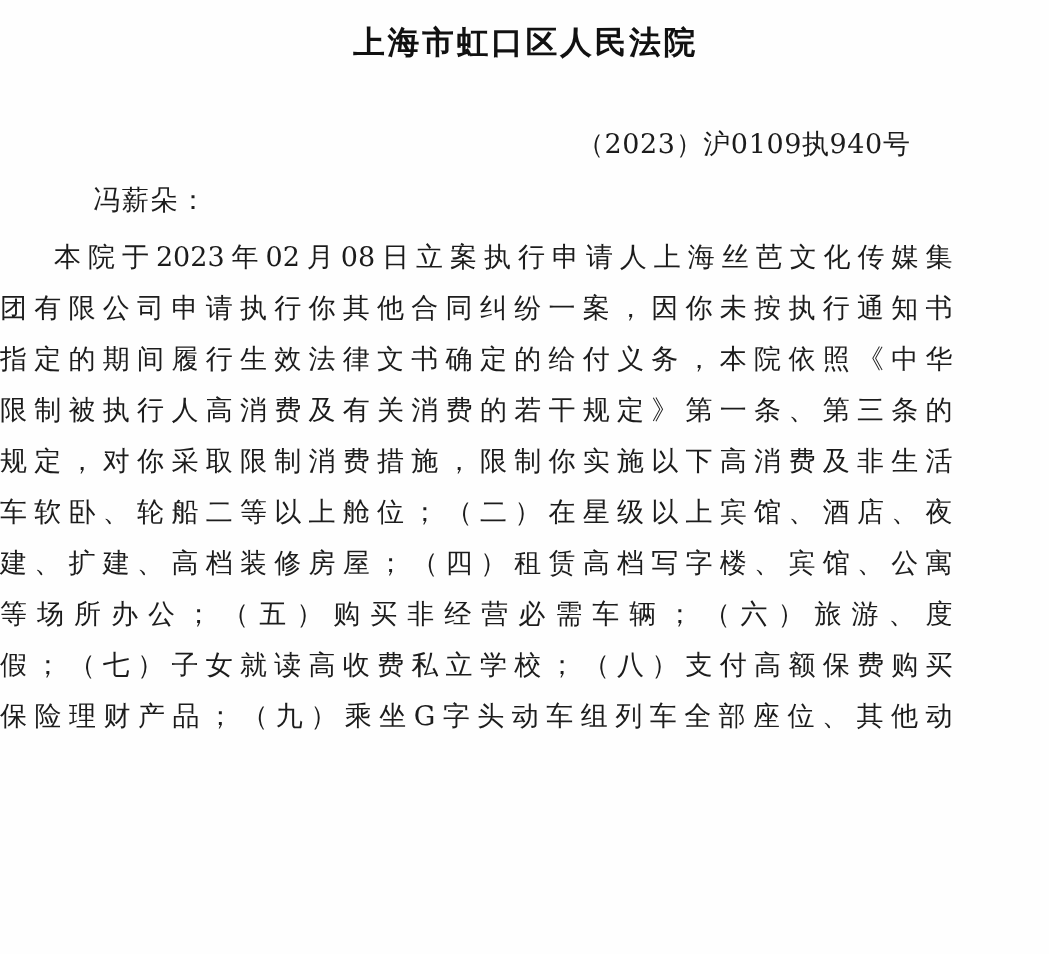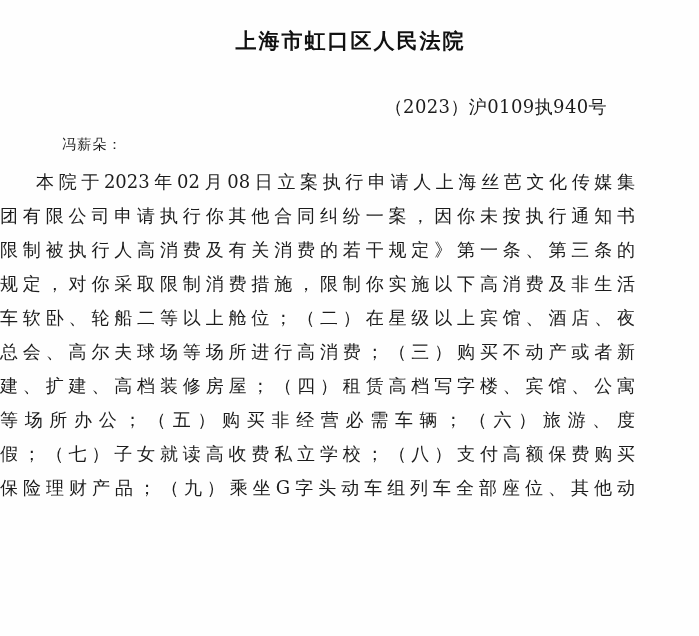--- a/index.html
+++ b/index.html
@@ -22,22 +22,23 @@
     left: 0;
     top: 0;
     width: 699px;
     height: 636px;
     background: #fefefe;
     box-sizing: border-box;
   }
 
   
   .doc-heading {
-    padding-top: 26px;
+    padding-top: 16px;
     text-align: center;
+    font-family: Liberation Mono, monospace;
   }
   .court-name {
     font-size: 21px;
     font-weight: bold;
     letter-spacing: 2.0px;
     line-height: 30px;
     color: #111111;
     text-indent: 2px;
   }
   .doc-type {
@@ -58,21 +59,21 @@
     font-size: 18px;
     letter-spacing: 0.4px;
     line-height: 26px;
     color: #1c1c1c;
   }
 
   
   .recipient-row {
     margin-top: 11px;
     padding-left: 62px;
-    font-size: 14px;
+    font-size: 18px;
     letter-spacing: 1.2px;
     line-height: 26px;
     color: #1c1c1c;
   }
 
   
   .body-block {
     margin-top: 8px;
     padding-right: 64px;
   }
@@ -108,30 +109,30 @@
   </div>
 
   <div class="body-block">
     <div class="body-line first-line">
       <span>本院于2023年02月08日立案执行申请人上海丝芭文化传媒集</span>
     </div>
     <div class="body-line">
       <span>团有限公司申请执行你其他合同纠纷一案，因你未按执行通知书</span>
     </div>
     <div class="body-line">
+      <span>指定的期间履行生效法律文书确定的给付义务，本院依照《中华</span>
+    </div>
+    <div class="body-line">
       <span>限制被执行人高消费及有关消费的若干规定》第一条、第三条的</span>
     </div>
     <div class="body-line">
       <span>规定，对你采取限制消费措施，限制你实施以下高消费及非生活</span>
     </div>
     <div class="body-line">
       <span>车软卧、轮船二等以上舱位；（二）在星级以上宾馆、酒店、夜</span>
-    </div>
-    <div class="body-line">
-      <span>总会、高尔夫球场等场所进行高消费；（三）购买不动产或者新</span>
     </div>
     <div class="body-line">
       <span>建、扩建、高档装修房屋；（四）租赁高档写字楼、宾馆、公寓</span>
     </div>
     <div class="body-line">
       <span>等场所办公；（五）购买非经营必需车辆；（六）旅游、度</span>
     </div>
     <div class="body-line">
       <span>假；（七）子女就读高收费私立学校；（八）支付高额保费购买</span>
     </div>

